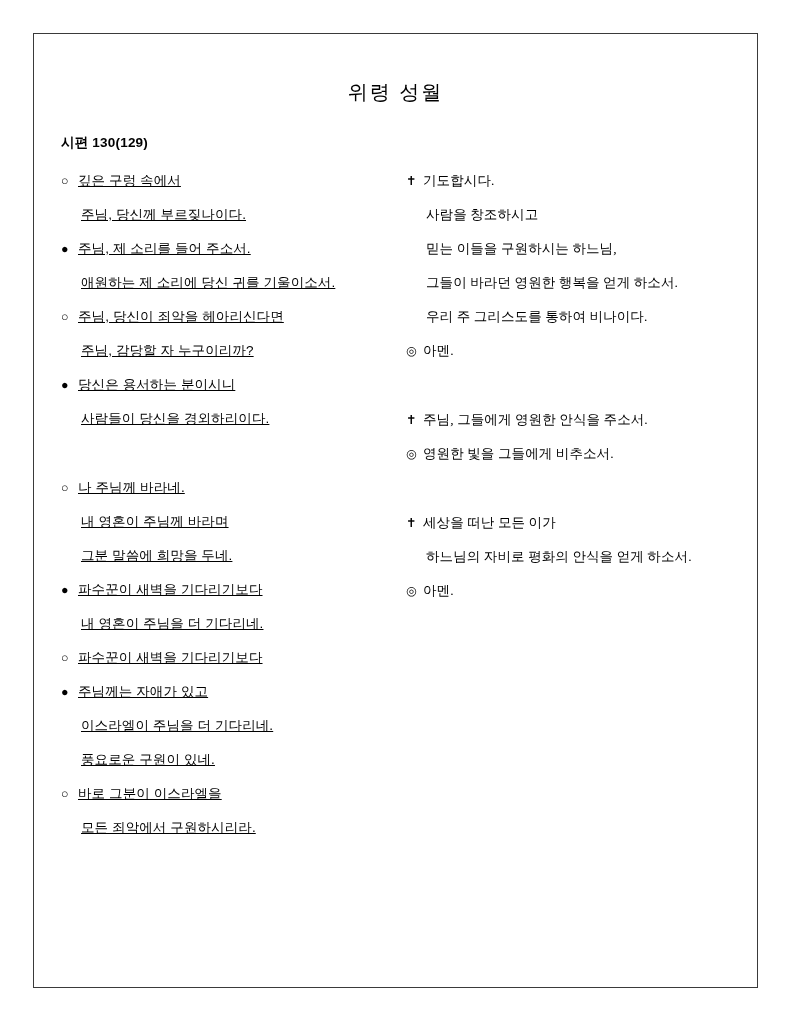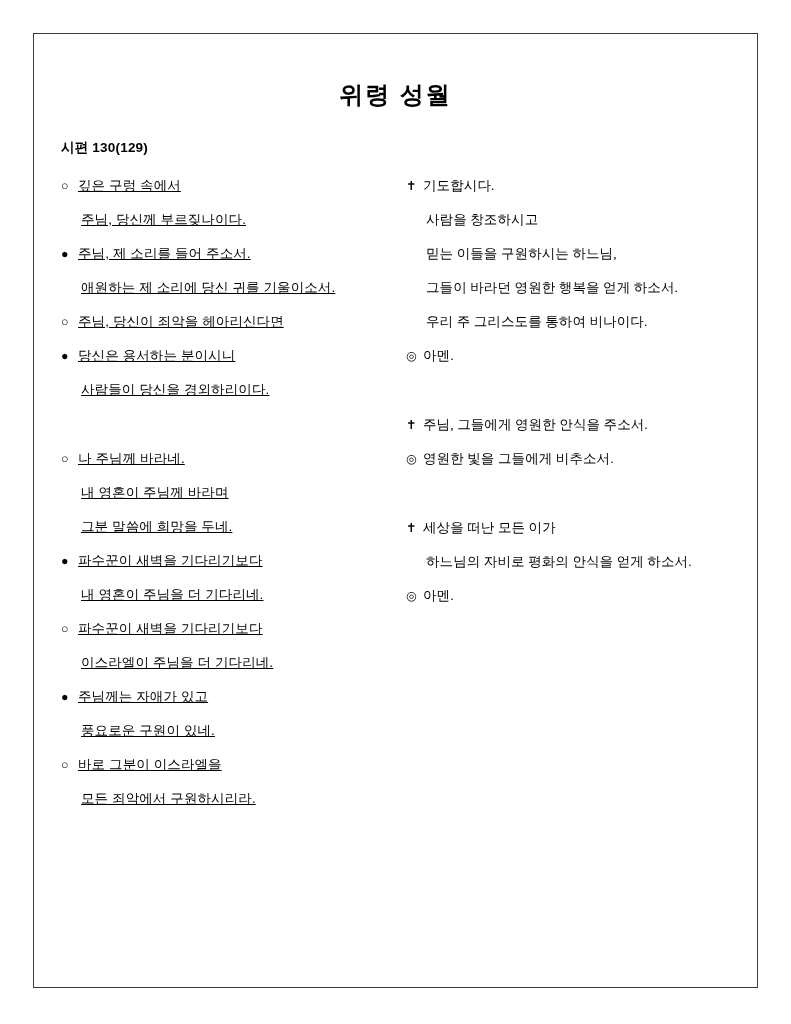--- a/index.html
+++ b/index.html
@@ -19,22 +19,22 @@
     left: 33px;
     top: 33px;
     width: 725px;
     height: 955px;
     border: 1px solid #3a3a3a;
     box-sizing: border-box;
     background: #ffffff;
   }
   .doc-title {
     text-align: center;
-    font-size: 24px;
-    font-weight: bold;
+    font-size: 20px;
+    font-weight: normal;
     letter-spacing: 2px;
     margin-top: 45px;
   }
   .section-label {
     font-size: 13.5px;
     font-weight: bold;
     margin-top: 28px;
     margin-left: 27px;
     letter-spacing: 0.2px;
   }
@@ -86,33 +86,34 @@
 
   <div class="columns">
 
     <div class="col-left">
       <div class="verse" id="left-group1">
           <div class="line"><span class="marker">○</span><span>깊은 구렁 속에서</span></div>
           <div class="line cont"><span>주님, 당신께 부르짖나이다.</span></div>
           <div class="line"><span class="marker">●</span><span>주님, 제 소리를 들어 주소서.</span></div>
           <div class="line cont"><span>애원하는 제 소리에 당신 귀를 기울이소서.</span></div>
           <div class="line"><span class="marker">○</span><span>주님, 당신이 죄악을 헤아리신다면</span></div>
+          <div class="line cont"><span>주님, 감당할 자 누구이리까?</span></div>
           <div class="line"><span class="marker">●</span><span>당신은 용서하는 분이시니</span></div>
           <div class="line cont"><span>사람들이 당신을 경외하리이다.</span></div>
         </div>
       <div class="gap-block"></div>
       <div class="verse" id="left-group2">
           <div class="line"><span class="marker">○</span><span>나 주님께 바라네.</span></div>
           <div class="line cont"><span>내 영혼이 주님께 바라며</span></div>
           <div class="line cont"><span>그분 말씀에 희망을 두네.</span></div>
           <div class="line"><span class="marker">●</span><span>파수꾼이 새벽을 기다리기보다</span></div>
           <div class="line cont"><span>내 영혼이 주님을 더 기다리네.</span></div>
           <div class="line"><span class="marker">○</span><span>파수꾼이 새벽을 기다리기보다</span></div>
+          <div class="line"><span class="marker">●</span><span>주님께는 자애가 있고</span></div>
           <div class="line cont"><span>이스라엘이 주님을 더 기다리네.</span></div>
-          <div class="line"><span class="marker">●</span><span>주님께는 자애가 있고</span></div>
           <div class="line cont"><span>풍요로운 구원이 있네.</span></div>
           <div class="line"><span class="marker">○</span><span>바로 그분이 이스라엘을</span></div>
           <div class="line cont"><span>모든 죄악에서 구원하시리라.</span></div>
         </div>
     </div>
 
     <div class="col-right">
       <div class="verse" id="right-prayer1">
           <div class="line"><span class="marker">✝</span><span>기도합시다.</span></div>
           <div class="line cont"><span>사람을 창조하시고</span></div>

